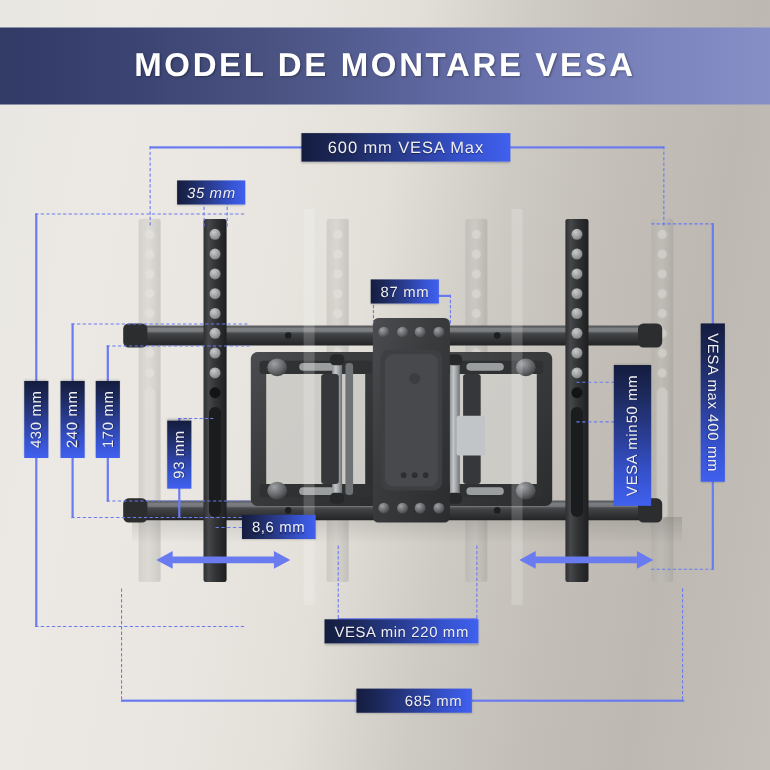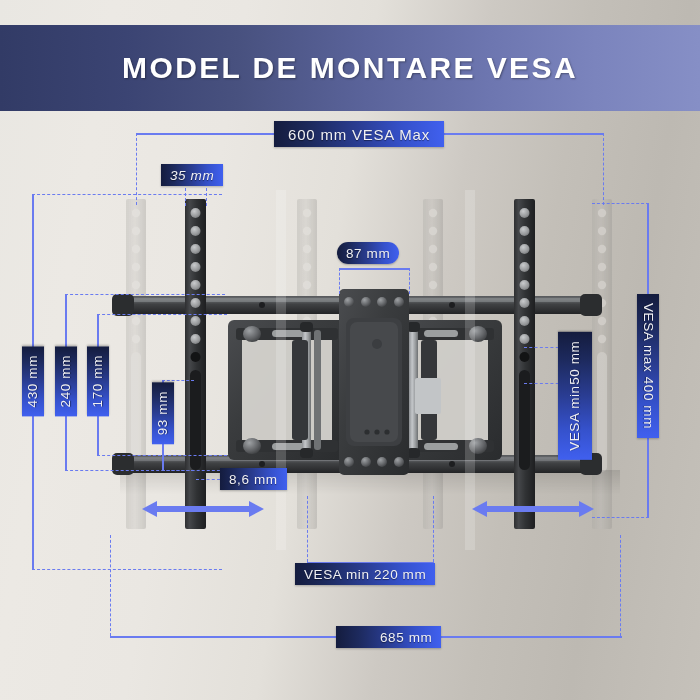--- a/index.html
+++ b/index.html
@@ -26,21 +26,21 @@
         #c5c1ba 100%);
     overflow: hidden;
   }
 
   
   #banner {
     position: absolute;
     left: 0;
     top: 25px;
     width: 700px;
-    height: 86px;
+    height: 70px;
     background: linear-gradient(90deg,
         #323b66 0%,
         #3b4473 18%,
         #48517f 34%,
         #5a639a 52%,
         #6d76b0 70%,
         #7b84bd 85%,
         #868fc6 100%);
     display: flex;
     align-items: center;
@@ -100,21 +100,21 @@
     align-items: center;
     justify-content: center;
     padding: 0 9px;
     height: 22px;
     text-shadow: 0 1px 1px rgba(0,0,0,0.45);
     box-shadow: 0 1px 2px rgba(0,0,0,0.25);
   }
   .badge.big {
     font-size: 15px;
     height: 26px;
-    padding: 0 14px;
+    padding: 0 24px;
     letter-spacing: 0.8px;
   }
 
   
   .badge.vert {
     writing-mode: vertical-rl;
     transform: rotate(180deg);
     background: linear-gradient(0deg, #141c3e 0%, #1d2a5e 22%, #2a3d93 50%, #3551cb 76%, #4060ef 100%);
     padding: 9px 0;
     height: auto;
@@ -370,21 +370,21 @@
     <div class="badge big" style="left:274px; top:121px;">600 mm VESA Max</div>
 
     <div class="dash-v" style="left:185px; top:178px; height:28px;"></div>
     <div class="dash-v" style="left:206px; top:178px; height:28px;"></div>
     <div class="dim-line h" style="left:185px; top:178px; width:22px;"></div>
     <div class="badge" style="left:161px; top:164px;font-style:italic;">35 mm</div>
 
     <div class="dash-v" style="left:339px; top:268px; height:26px;"></div>
     <div class="dash-v" style="left:409px; top:268px; height:26px;"></div>
     <div class="dim-line h" style="left:339px; top:268px; width:71px;"></div>
-    <div class="badge" style="left:337px; top:242px;border-radius:11px;">87 mm</div>
+    <div class="badge" style="left:337px; top:254px;">87 mm</div>
 
     <div class="dim-line v" style="left:32px; top:194px; height:376px;"></div>
     <div class="dash-h" style="left:32px; top:194px; width:190px;"></div>
     <div class="dash-h" style="left:32px; top:569px; width:190px;"></div>
     <div class="badge vert" style="left:22px; top:346px;">430 mm</div>
 
     <div class="dim-line v" style="left:65px; top:294px; height:177px;"></div>
     <div class="dash-h" style="left:65px; top:294px; width:160px;"></div>
     <div class="dash-h" style="left:65px; top:470px; width:160px;"></div>
     <div class="badge vert" style="left:55px; top:346px;">240 mm</div>
@@ -423,16 +423,16 @@
     </svg>
 
     <div class="dash-v" style="left:307px; top:496px; height:66px;"></div>
     <div class="dash-v" style="left:433px; top:496px; height:66px;"></div>
     <div class="dim-line h" style="left:307px; top:562px; width:127px;"></div>
     <div class="badge" style="left:295px; top:563px;">VESA min 220 mm</div>
 
     <div class="dash-v" style="left:110px; top:535px; height:101px;"></div>
     <div class="dash-v" style="left:620px; top:535px; height:101px;"></div>
     <div class="dim-line h" style="left:110px; top:636px; width:512px;"></div>
-    <div class="badge" style="left:336px; top:626px;padding-left:44px;">685 mm</div>
+    <div class="badge" style="left:324px; top:626px;padding-left:44px;">685 mm</div>
 
   </div>
 </div>
 
 </body></html>

